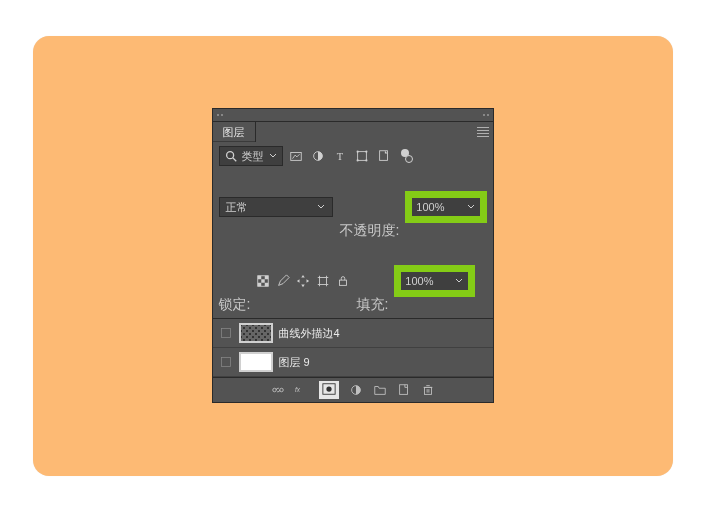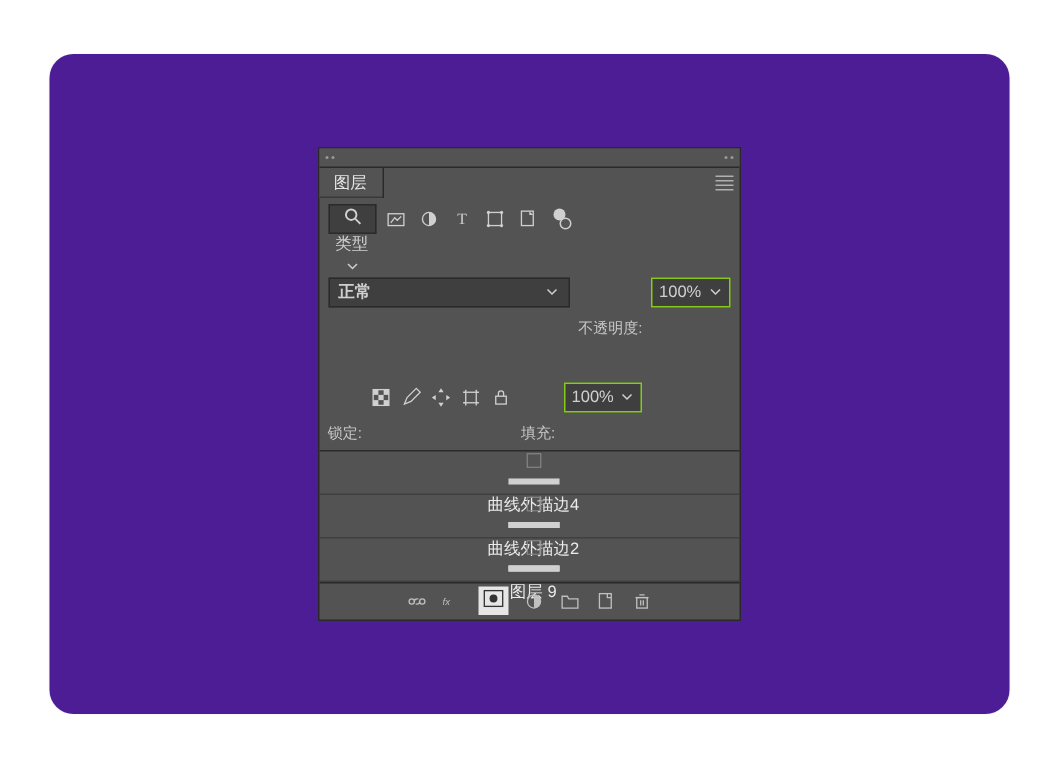--- a/index.html
+++ b/index.html
@@ -8,21 +8,21 @@
     height: 511px;
     background: #ffffff;
     font-family: "Microsoft YaHei", "PingFang SC", Arial, sans-serif;
     display: flex;
     align-items: center;
     justify-content: center;
   }
   .card {
     width: 640px;
     height: 440px;
-    background: #4c1d95;
+    background: #fdba74;
     border-radius: 16px;
     box-shadow: 0 0 1px rgba(0,0,0,0.1);
     display: flex;
     align-items: center;
     justify-content: center;
   }
   .panel {
     width: 280px;
     background: #535353;
     color: #e6e6e6;
@@ -76,21 +76,20 @@
   }
   .filter-select {
     display: flex;
     align-items: center;
     background: #3f3f3f;
     border: 1px solid #2a2a2a;
     height: 18px;
     padding: 0 4px;
     gap: 4px;
     color: #d0d0d0;
-    flex-direction: column;
   }
   .icon {
     display: inline-flex;
     width: 14px;
     height: 14px;
     align-items: center;
     justify-content: center;
     color: #d0d0d0;
   }
   .icon svg { width: 100%; height: 100%; }
@@ -101,42 +100,40 @@
     display: flex;
     align-items: center;
     height: 18px;
     background: #3f3f3f;
     border: 1px solid #2a2a2a;
     padding: 0 6px;
     gap: 16px;
     color: #d0d0d0;
     flex: 1;
     justify-content: space-between;
-    font-weight: bold;
   }
   .pct-field {
     display: flex;
     align-items: center;
     height: 18px;
     background: #3f3f3f;
-    border: 1px solid #84cc16;
+    border: 7px solid #84cc16;
     padding: 0 4px;
     color: #d0d0d0;
-    gap: 4px;
-  }
-  .label { color: #c8c8c8; font-size: 10px; margin-top: 48px; }
+    gap: 21px;
+  }
+  .label { color: #c8c8c8; font-size: 14px; margin-top: 48px; }
   .layers { border-top: 1px solid #2a2a2a; }
   .layer {
     display: flex;
     align-items: center;
     height: 28px;
     border-bottom: 1px solid #404040;
     gap: 6px;
     padding-left: 6px;
-    flex-direction: column;
   }
   .layer.sel {
     background: #7d7d7d;
   }
   .vis {
     width: 14px;
     height: 14px;
     display: flex;
     align-items: center;
     justify-content: center;
@@ -352,29 +349,20 @@
           </span>
           <div class="thumb dotrow"></div>
           <span class="lname">曲线外描边4</span>
         </div>
         <div class="layer">
           <span class="vis">
             <svg viewBox="0 0 16 16" width="12" height="12">
               <rect x="2" y="2" width="12" height="12" fill="none" stroke="#888"></rect>
             </svg>
           </span>
-          <div class="thumb checker"></div>
-          <span class="lname">曲线外描边2</span>
-        </div>
-        <div class="layer">
-          <span class="vis">
-            <svg viewBox="0 0 16 16" width="12" height="12">
-              <rect x="2" y="2" width="12" height="12" fill="none" stroke="#888"></rect>
-            </svg>
-          </span>
           <div class="thumb " style="background: rgb(255, 255, 255);"></div>
           <span class="lname">图层 9</span>
         </div>
       </div>
 
   <div class="bottom-bar">
     <span class="icon">
           <svg viewBox="0 0 16 16">
             <path d="M6 8a2 2 0 012-2h1M10 8a2 2 0 01-2 2h-1" fill="none" stroke="currentColor"></path>
             <rect x="2" y="6" width="4" height="4" rx="2" fill="none" stroke="currentColor"></rect>

